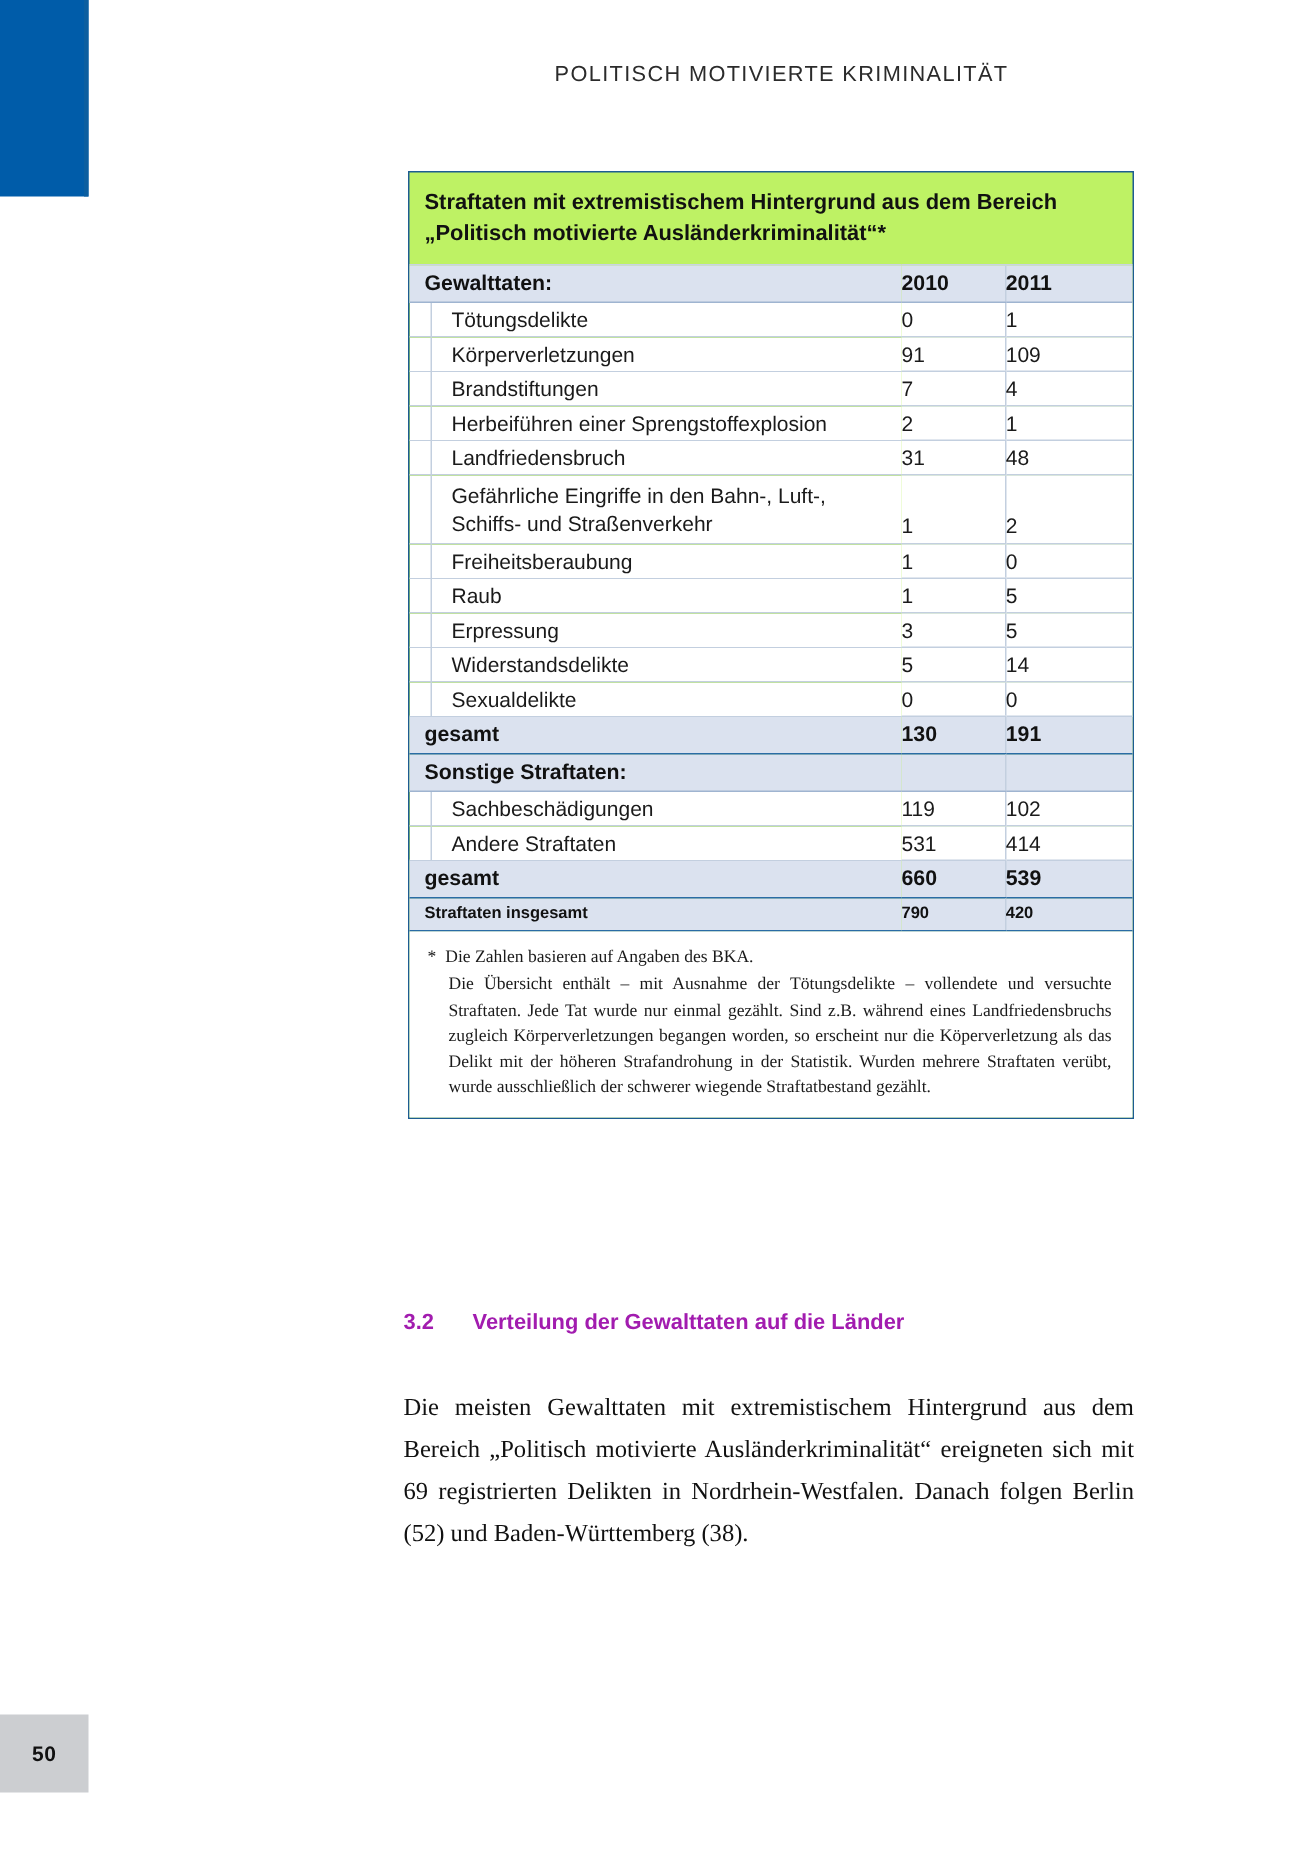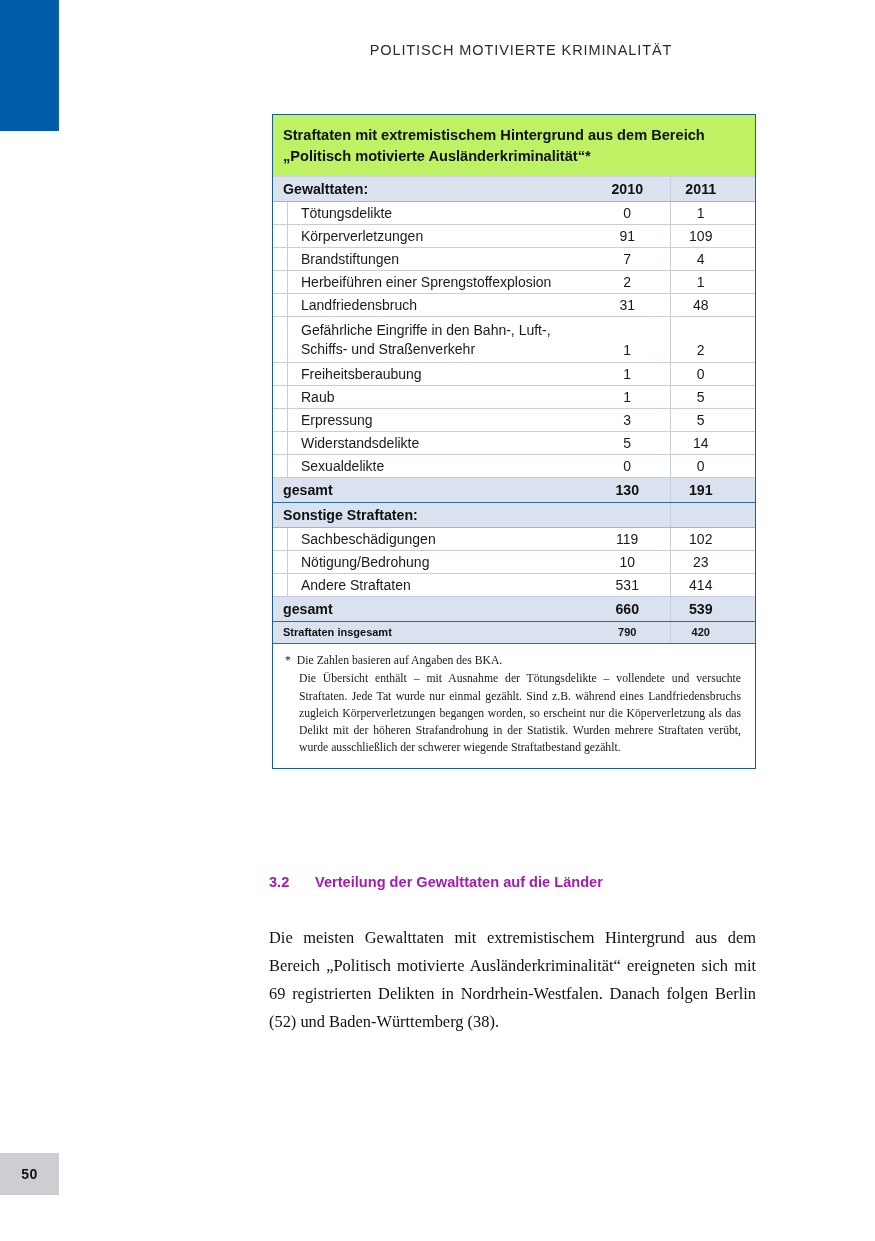--- a/index.html
+++ b/index.html
@@ -31,21 +31,21 @@
     top: 0;
     width: 3px;
     height: 100%;
     background: #0b5ea0;
   }
   .page-number-box {
     position: absolute;
     left: 0;
     bottom: 46px;
     width: 59px;
-    height: 42px;
+    height: 52px;
     background: #ccced1;
     display: flex;
     align-items: center;
     justify-content: center;
   }
   .page-number-box span {
     font-size: 14px;
     font-weight: bold;
     color: #111;
     letter-spacing: 0.4px;
@@ -121,21 +121,21 @@
     left: 14px;
     top: 0;
     bottom: -1px;
     width: 1px;
     background: #c3cfdf;
   }
   tr.data.two-line td.lbl { line-height: 1.32; padding-top: 4px; padding-bottom: 4px; }
   tr.data.two-line td.num { vertical-align: bottom; padding-bottom: 4px; }
 
   td.num {
-    text-align: center;
+    text-align: left;
     padding-right: 16px !important;
     font-variant-numeric: lining-nums;
   }
   td.num.c2011 { padding-right: 24px !important; }
 
   td.divider-left { border-left: 1px solid #c3cfdf; }
 
   tr.total td {
     background: #dbe2ef;
     font-weight: bold;
@@ -304,25 +304,20 @@
         <td class="num"></td>
         <td class="num c2011 divider-left"></td>
       </tr>
 
       <tr class="data">
         <td class="lbl">Sachbeschädigungen</td>
         <td class="num">119</td>
         <td class="num c2011 divider-left">102</td>
       </tr>
       <tr class="data">
-        <td class="lbl">Nötigung/Bedrohung</td>
-        <td class="num">10</td>
-        <td class="num c2011 divider-left">23</td>
-      </tr>
-      <tr class="data">
         <td class="lbl">Andere Straftaten</td>
         <td class="num">531</td>
         <td class="num c2011 divider-left">414</td>
       </tr>
 
       <tr class="total">
         <td class="lbl">gesamt</td>
         <td class="num">660</td>
         <td class="num c2011 divider-left">539</td>
       </tr>

